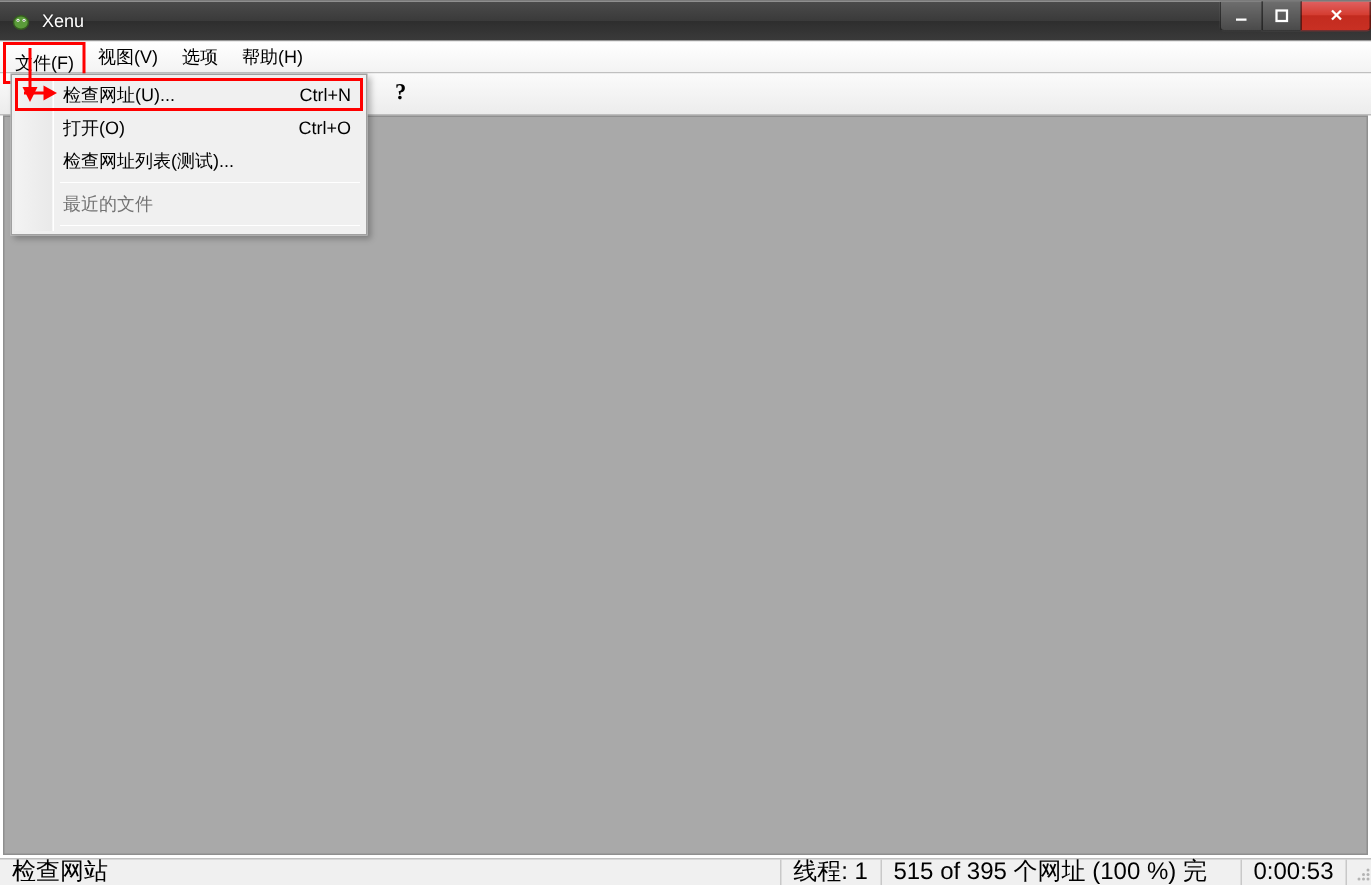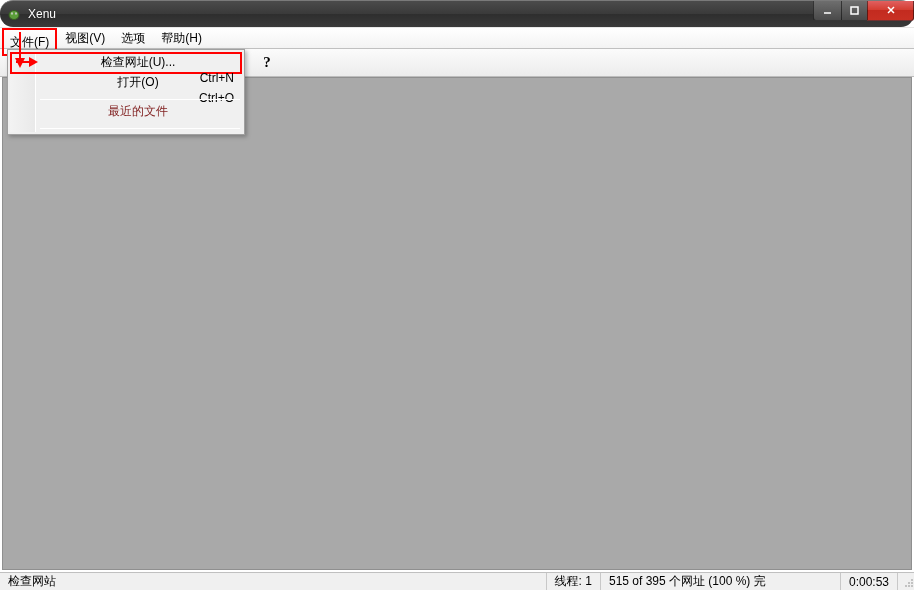--- a/index.html
+++ b/index.html
@@ -10,21 +10,20 @@
   .titlebar {
     height: 27px;
     background: linear-gradient(to bottom, #4b4b4b 0%, #3a3a3a 50%, #2e2e2e 51%, #3a3a3a 100%);
     display: flex;
     align-items: center;
     padding-left: 6px;
     color: #ffffff;
     font-size: 12px;
     position: relative;
     border-top: 1px solid #7a7a7a;
-    border-radius: 13px;
   }
   .titlebar .app-icon {
     width: 16px; height: 16px; margin-right: 6px;
     display: inline-flex; align-items: center; justify-content: center;
   }
   .title-text { text-shadow: 0 0 2px rgba(0,0,0,0.5); }
   .win-controls {
     position: absolute;
     right: 0; top: 0;
     display: flex;
@@ -121,30 +120,29 @@
   }
   .dd-row {
     position: relative;
     height: 22px;
     display: flex;
     align-items: center;
     padding-left: 32px;
     padding-right: 8px;
     cursor: default;
     z-index: 1;
-    flex-direction: column;
   }
   .dd-row .shortcut { margin-left: auto; }
   .dd-row.highlighted {
     border: 2px solid #ff0000;
     height: 22px;
     padding-left: 30px;
     padding-right: 6px;
   }
-  .dd-row.disabled { color: #7f1d1d; }
+  .dd-row.disabled { color: #737373; }
   .dd-sep {
     height: 1px;
     background: #d0d0d0;
     border-bottom: 1px solid #ffffff;
     margin: 3px 2px 3px 30px;
     position: relative;
     z-index: 1;
   }
 
   
@@ -163,21 +161,21 @@
 
   
   .statusbar {
     position: absolute;
     left: 0; right: 0; bottom: 0;
     height: 18px;
     background: #f0f0f0;
     border-top: 1px solid #c0c0c0;
     display: flex;
     align-items: center;
-    font-size: 12px;
+    font-size: 16px;
   }
   .status-seg {
     padding: 0 8px;
     height: 100%;
     display: flex;
     align-items: center;
     border-right: 1px solid #c8c8c8;
     white-space: nowrap;
   }
   .status-seg.first { flex: 1; border-left:none; }
@@ -243,20 +241,23 @@
   <div class="gutter"></div>
 
   <div class="dd-row highlighted">
     <span>检查网址(U)...</span>
     <span class="shortcut">Ctrl+N</span>
   </div>
   <div class="dd-row">
     <span>打开(O)</span>
     <span class="shortcut">Ctrl+O</span>
   </div>
+  <div class="dd-row">
+    <span>检查网址列表(测试)...</span>
+  </div>
 
   <div class="dd-sep"></div>
 
   <div class="dd-row disabled">
     <span>最近的文件</span>
   </div>
 
   <div class="dd-sep"></div>
 
 </div>

